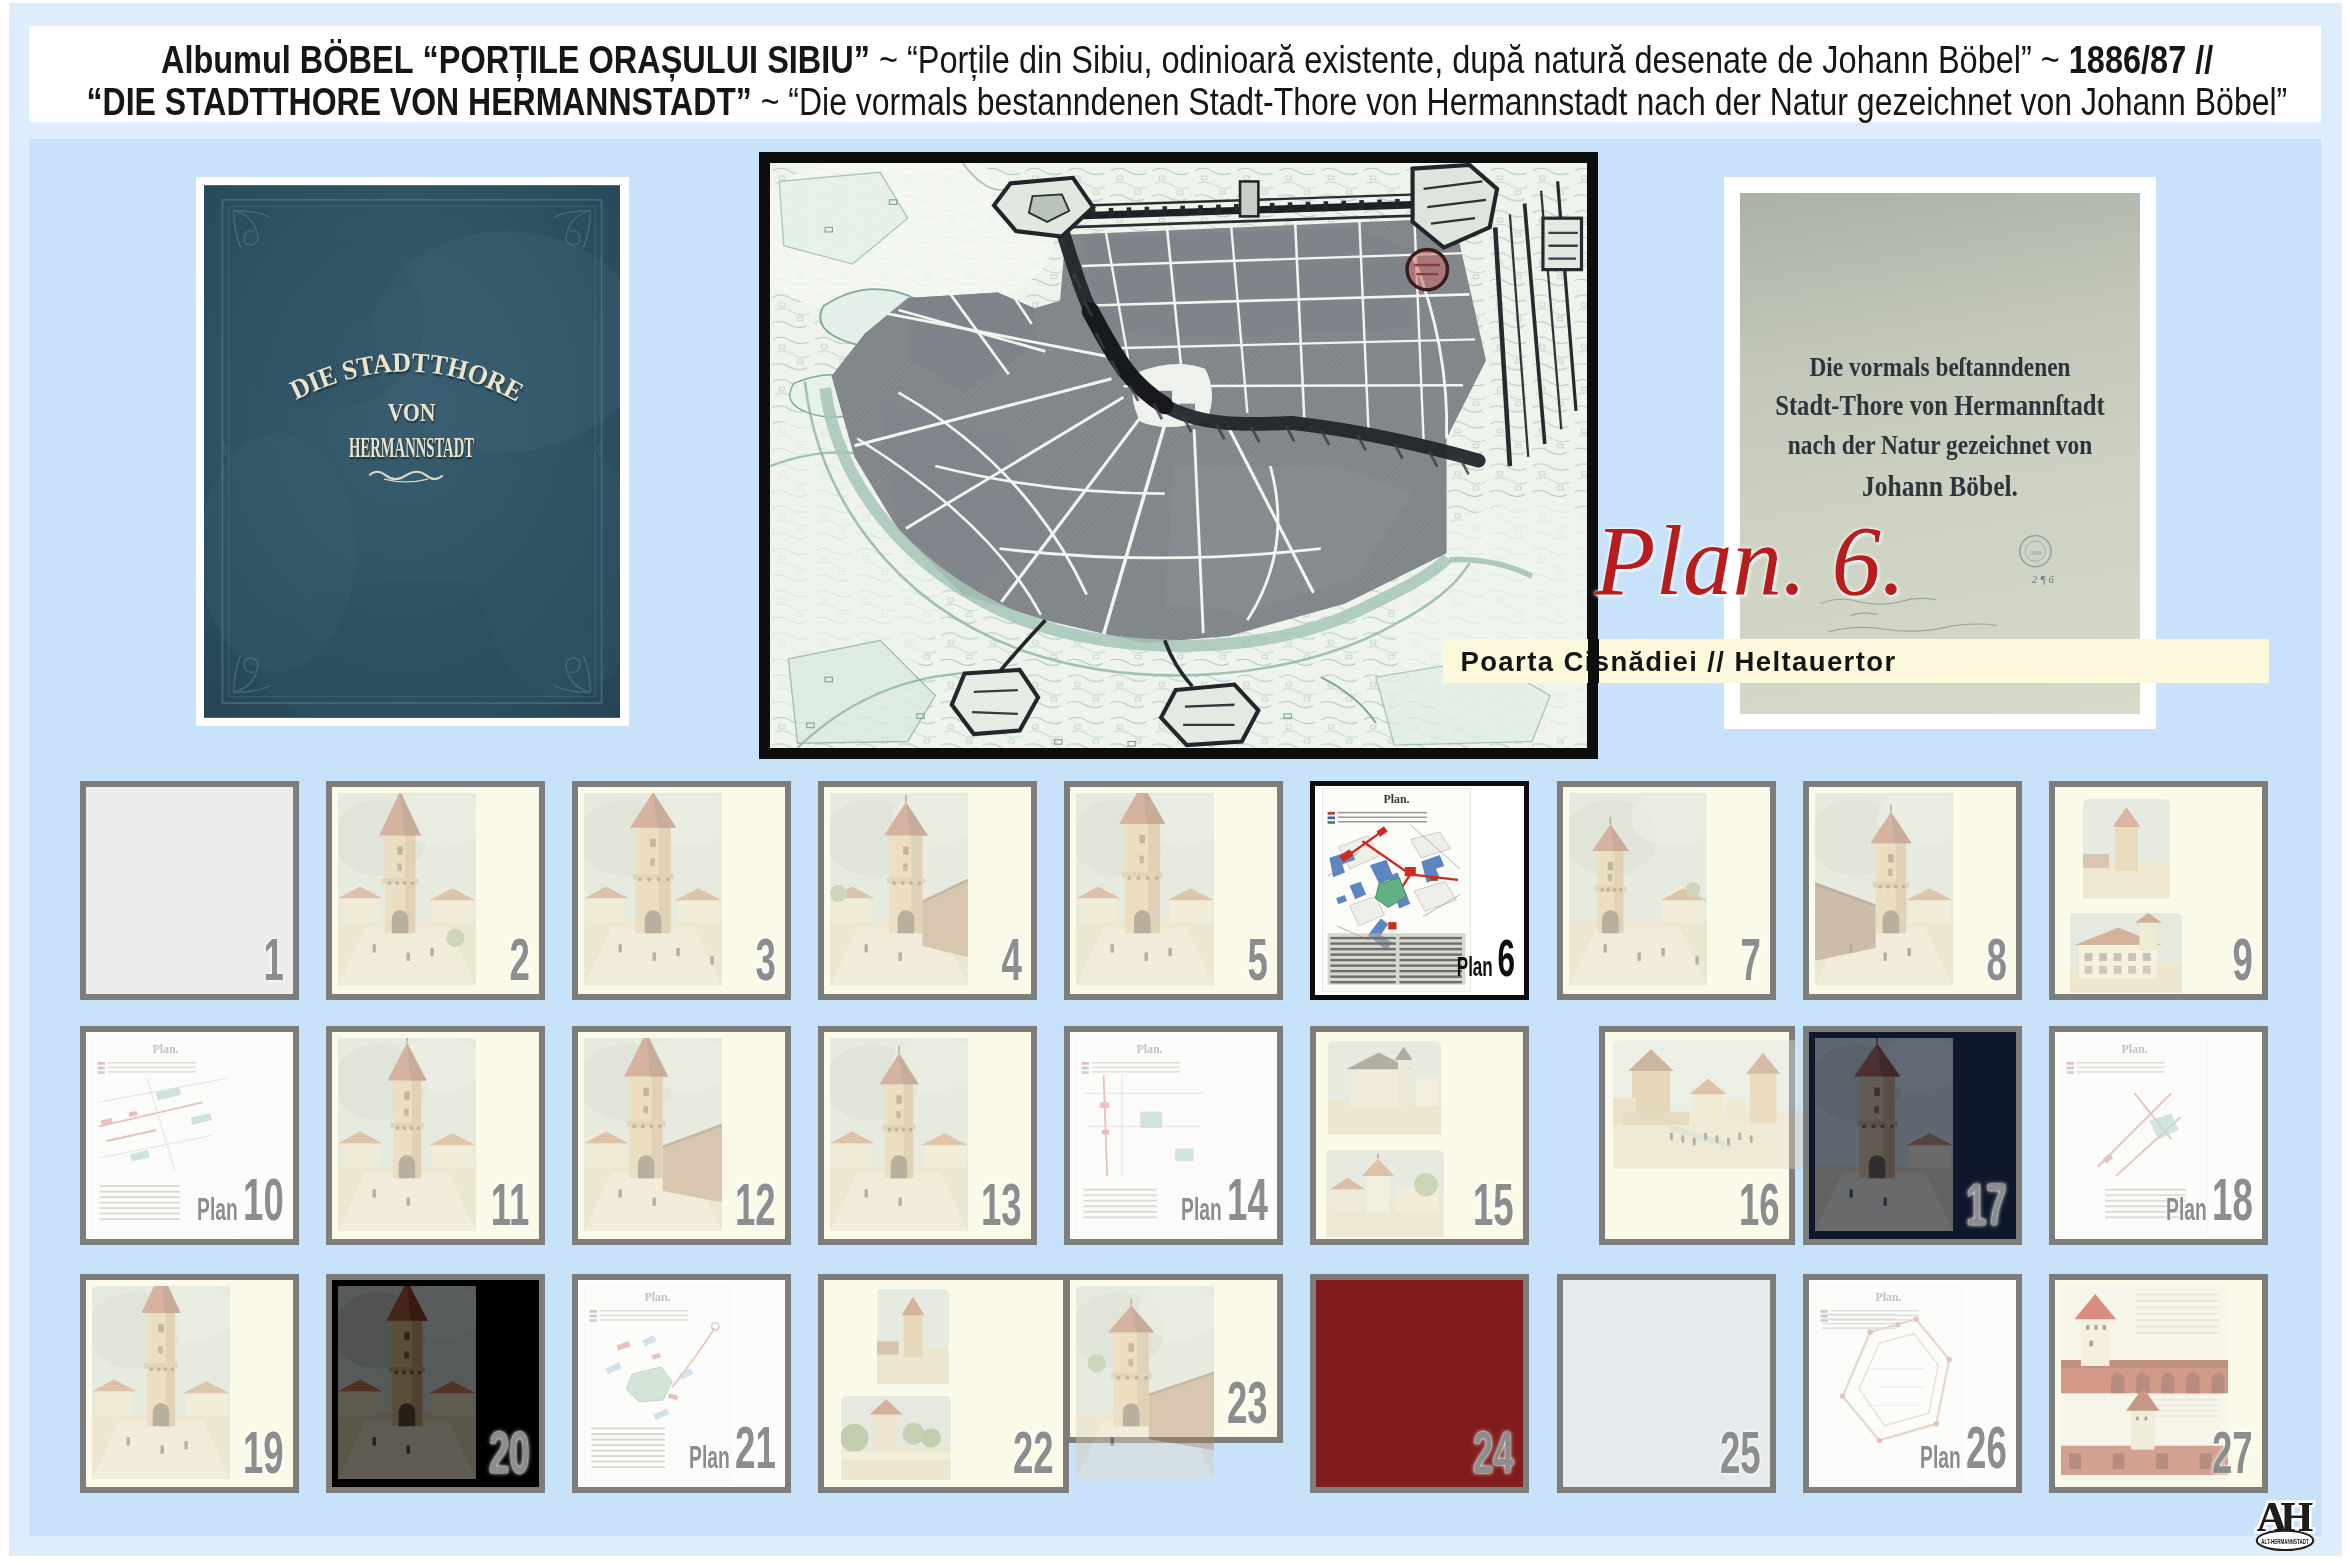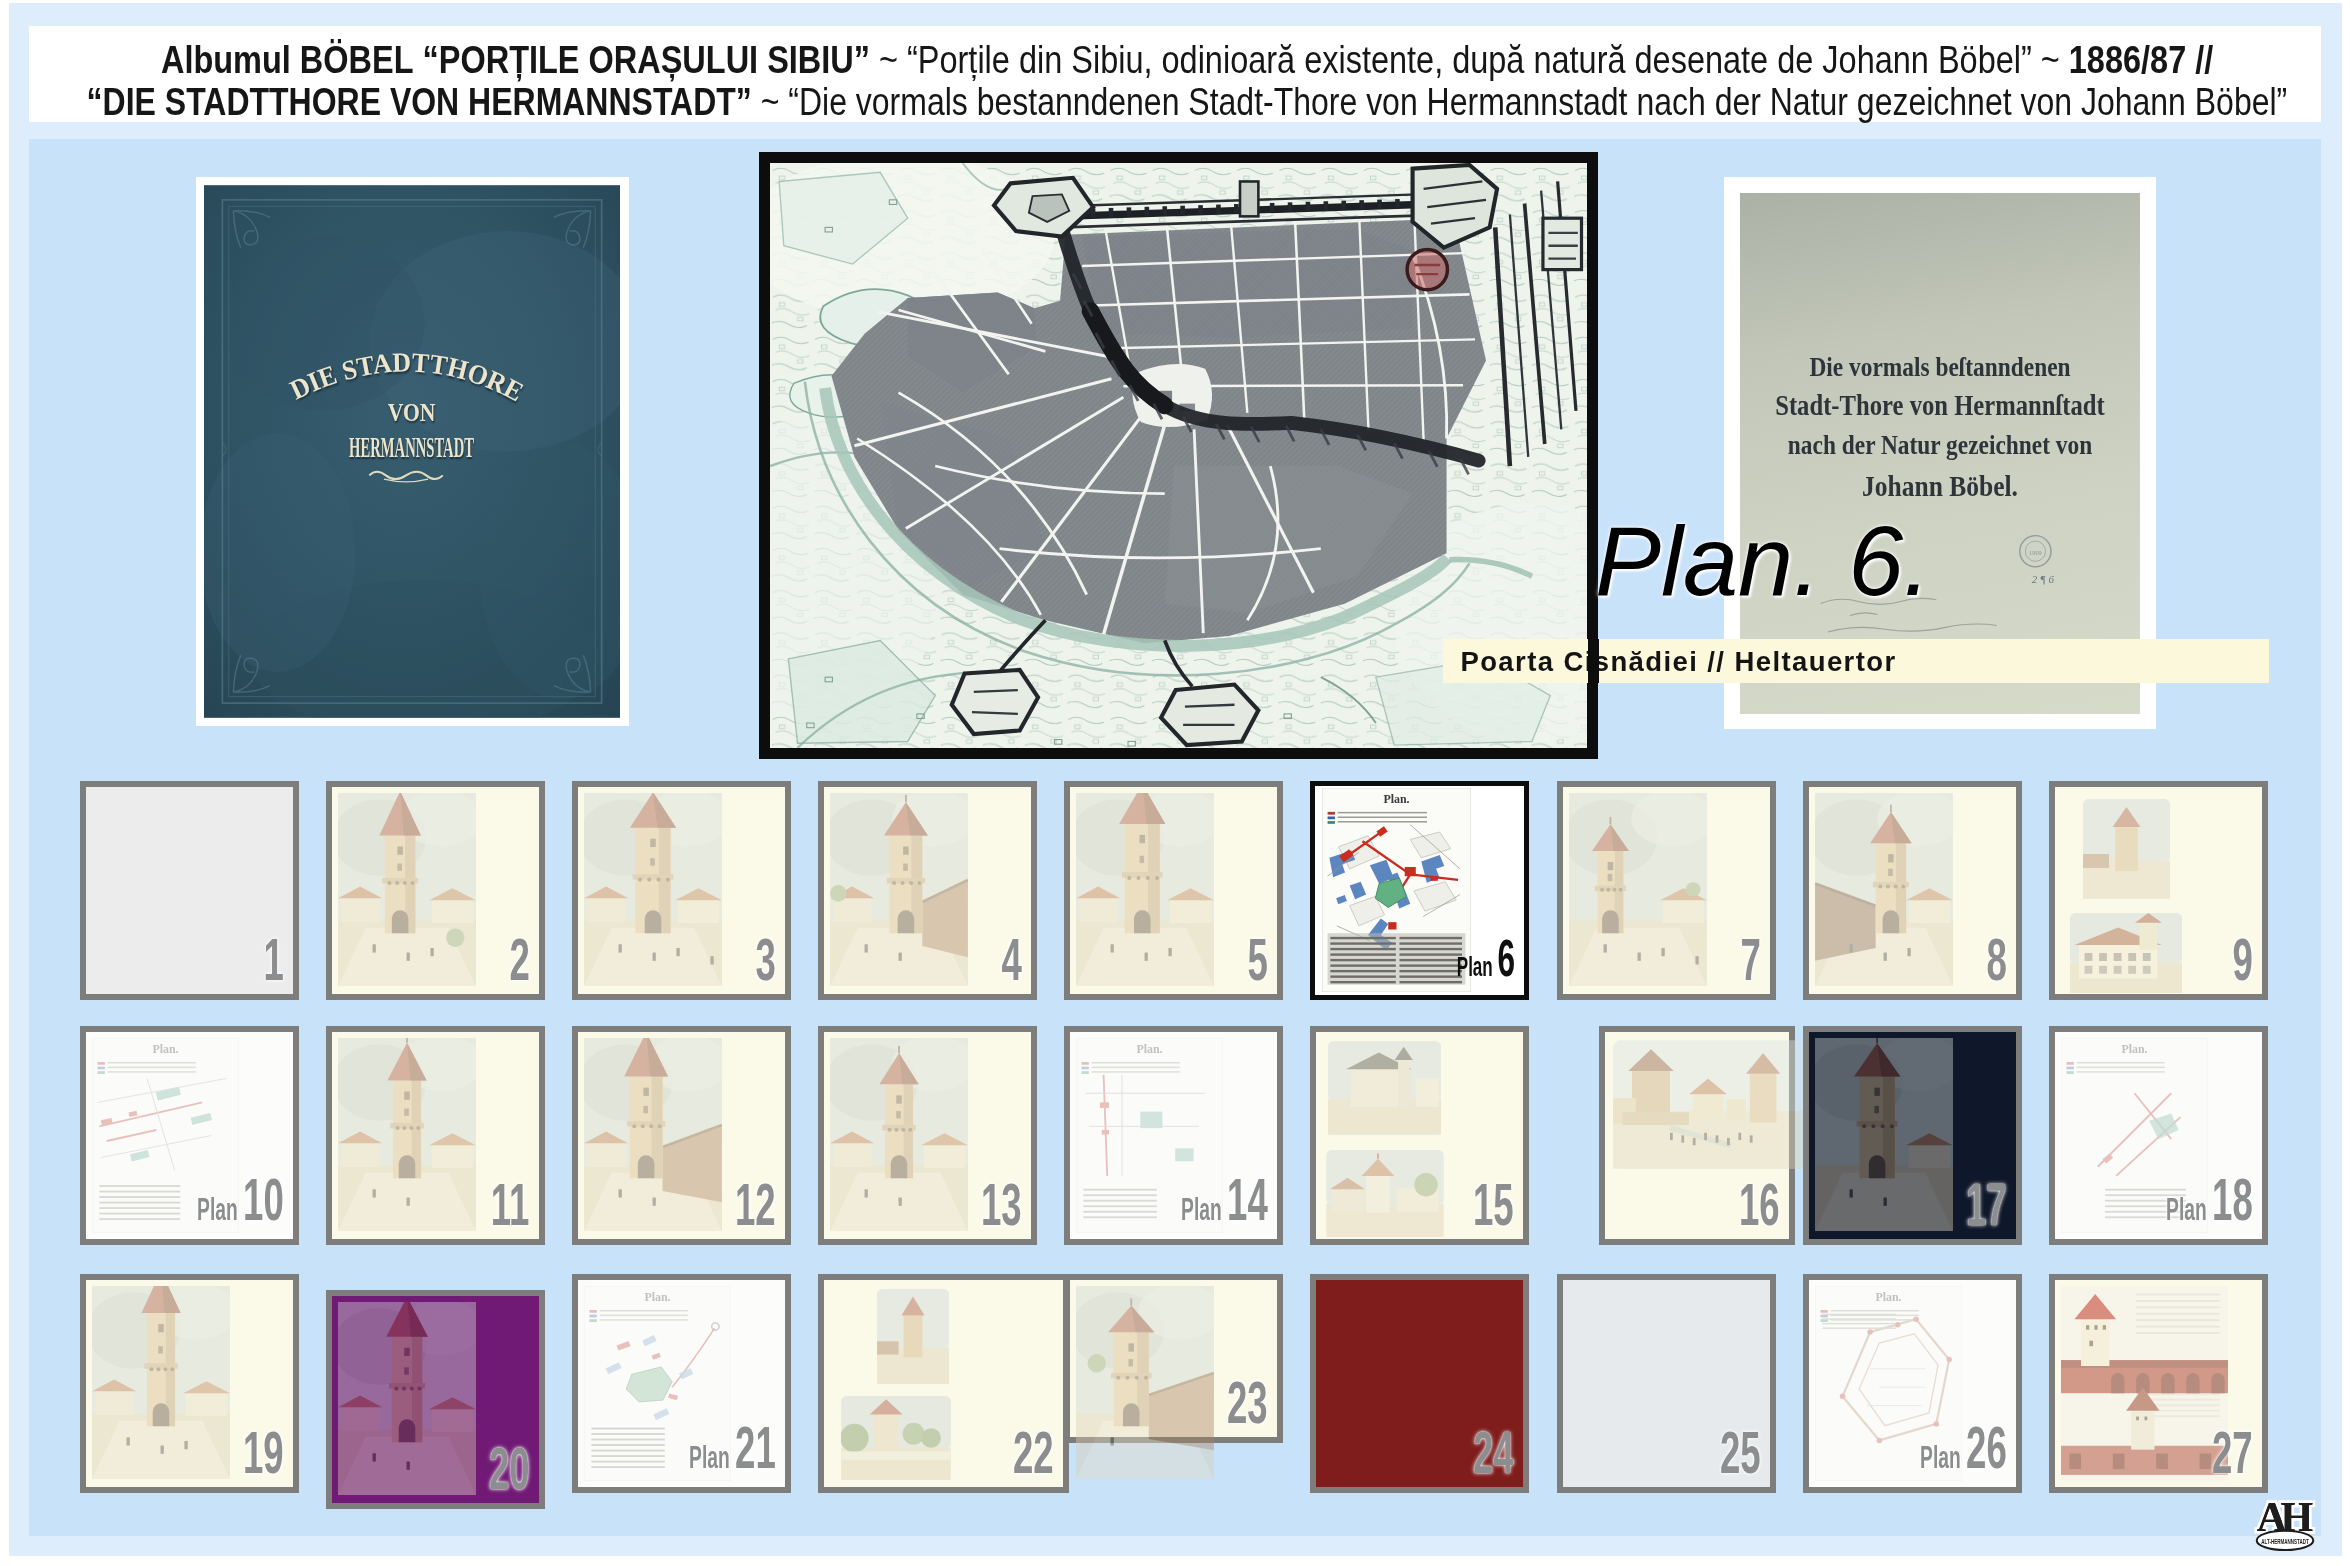--- a/index.html
+++ b/index.html
@@ -209,21 +209,21 @@
       </svg>
       <div style="position:absolute;left:0;top:154px;width:400px;text-align:center;font-family:'Liberation Serif',serif;font-weight:bold;color:#2f343a;line-height:39px;transform:scaleX(0.85);transform-origin:50% 0">
         <div style="font-size:27.5px">Die vormals beſtanndenen</div>
         <div style="font-size:29px">Stadt-Thore von Hermannſtadt</div>
         <div style="font-size:27.5px">nach der Natur gezeichnet von</div>
         <div style="font-size:30px;margin-top:2.8px">Johann Böbel.</div>
       </div>
     </div>
   </div>
 
-<div style="position:absolute;left:1595px;top:511px;width:386px;height:110px;line-height:99px;font-family:Liberation Sans, sans-serif;font-style:italic;font-size:99px;color:#000000;z-index:20;text-shadow:0 0 4.6px #fff,0 0 1.8px #fff,1.8px 1.8px 2.8px #fff;">Plan. 6.</div>
+<div style="position:absolute;left:1595px;top:511px;width:386px;height:110px;line-height:99px;font-family:Liberation Serif, serif;font-style:italic;font-size:99px;color:#b91c1c;z-index:20;text-shadow:0 0 4.6px #fff,0 0 1.8px #fff,1.8px 1.8px 2.8px #fff;">Plan. 6.</div>
 
 <div style="position:absolute;left:1443px;top:639px;width:826px;height:44px;background:#fbf8dc;z-index:30;font-weight:bold;font-size:27.5px;line-height:45px;color:#141414;padding-left:17.4px;letter-spacing:1.4px;">Poarta Cisnădiei // Heltauertor</div>
 
 <div style="position:absolute;left:1588px;top:639px;width:11px;height:44px;background:#0d0d0d;z-index:31;"></div>
 
 <div style="position:absolute;left:80px;top:781px;width:219px;height:219px;border:6.4px solid #7d7d7b;background:#ececec;">
     <div style="position:absolute;right:9.2px;bottom:3.7px;color:#8b8d8e;text-shadow:0 0 5.5px #fff,0 0 1.8px #fff;font-weight:bold;font-size:59px;line-height:1;transform:scaleX(0.62);transform-origin:100% 100%;">1</div>
   </div>
 
 <div style="position:absolute;left:326px;top:781px;width:219px;height:219px;border:6.4px solid #7d7d7b;background:#fbfae9;">
@@ -818,21 +818,21 @@
         <polygon points="75.0,-16.484999999999996 96.3,29.400000000000002 78.825,29.400000000000002" fill="#84422f"></polygon>
         <line x1="75.0" y1="-16.484999999999996" x2="75.0" y2="-24.484999999999996" stroke="#6f5b45" stroke-width="2"></line>
         <path d="M66.0 152.6 v -16 a 9 9 0 0 1 18 0 v 16 z" fill="#5e4a38"></path>
         <rect x="37.5" y="164.6" width="3.6" height="9" fill="#4c4a44"></rect>
         <rect x="74.5" y="173.6" width="3.6" height="9" fill="#4c4a44"></rect>
         <rect x="100.5" y="168.6" width="3.6" height="9" fill="#4c4a44"></rect>
       </svg></div>
     <div style="position:absolute;right:9.2px;bottom:3.7px;color:#8b8d8e;text-shadow:0 0 5.5px #fff,0 0 1.8px #fff;font-weight:bold;font-size:59px;line-height:1;transform:scaleX(0.62);transform-origin:100% 100%;">19</div>
   </div>
 
-<div style="position:absolute;left:326px;top:1274px;width:219px;height:219px;border:6.4px solid #7d7d7b;background:#701a75;margin-top:16px;">
+<div style="position:absolute;left:326px;top:1274px;width:219px;height:219px;border:6.4px solid #7d7d7b;background:#000000;">
     <div style="position:absolute;left:6.4px;top:6.4px;width:138px;height:193px;opacity:0.42;"><svg width="138" height="193" viewBox="0 0 150 210">
         <rect width="150" height="210" fill="#e9e7dc"></rect>
         <rect width="150" height="158.6" fill="#cdd6d2"></rect>
         <ellipse cx="45.0" cy="48.51" rx="51.00000000000001" ry="41.58" fill="#b5bdb9" opacity="0.6"></ellipse>
         <ellipse cx="112.5" cy="27.72" rx="45.0" ry="30.491999999999997" fill="#d8dfdc" opacity="0.7"></ellipse>
         <rect x="0" y="138.6" width="150" height="71.4" fill="#d9cdb0"></rect>
         <polygon points="0,210 30.0,146.6 120.0,146.6 150,210" fill="#e5dcc6"></polygon>
         <rect x="3.0" y="114.6" width="42.00000000000001" height="26" fill="#e3d7bd"></rect>
         <polygon points="0.0,114.6 24.0,101.6 48.0,114.6" fill="#b5764f"></polygon>
         <rect x="102.00000000000001" y="116.6" width="45.0" height="25" fill="#e8dcc2"></rect>

